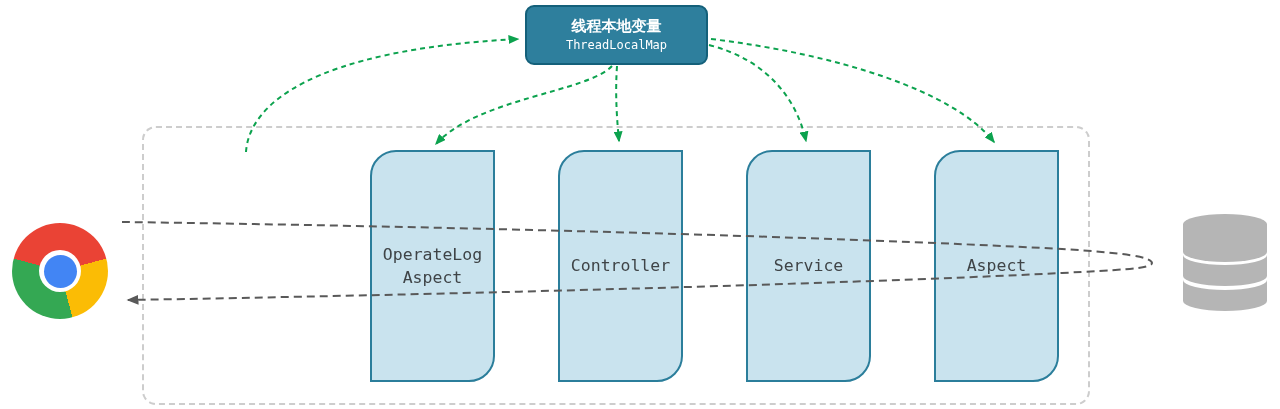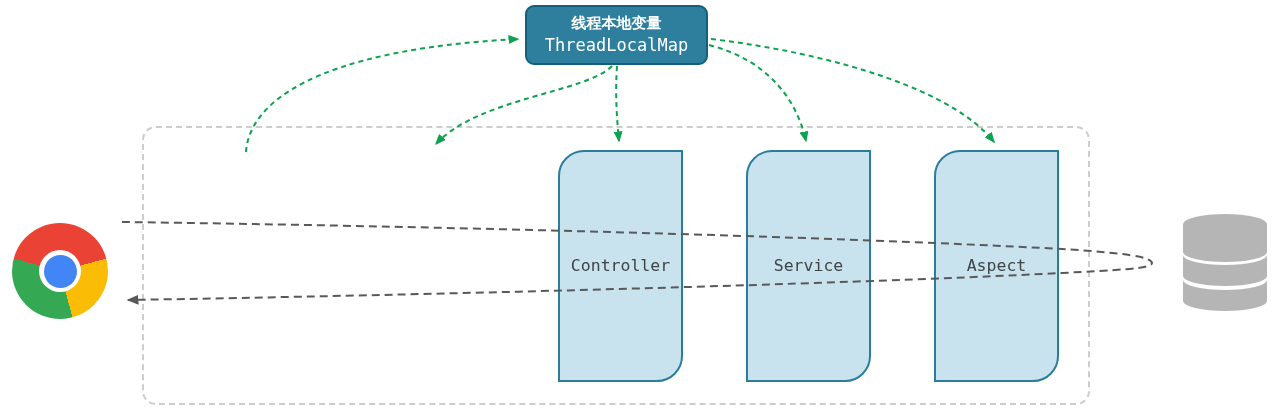--- a/index.html
+++ b/index.html
@@ -52,21 +52,21 @@
     border-radius:9px;
     box-sizing:border-box;
     display:flex;flex-direction:column;align-items:center;justify-content:center;
     z-index:3;
   }
   .tlm-line1{
     font-family:"DejaVu Sans","Liberation Sans",sans-serif;
     font-weight:bold;font-size:15px;color:#fff;line-height:1.4;
   }
   .tlm-line2{
-    font-size:17px;color:#fff;line-height:1.35;
+    font-size:12px;color:#fff;line-height:1.35;
   }
   
   .chrome-icon{
     position:absolute;
     left:12px;top:223px;width:96px;height:96px;
     border-radius:50%;
     background:conic-gradient(#ea4335 0deg 75deg,#fbbc05 75deg 165deg,#34a853 165deg 285deg,#ea4335 285deg 360deg);
     z-index:2;
   }
   .chrome-icon::before{
@@ -81,20 +81,23 @@
   .db-svg{position:absolute;left:1183px;top:214px;z-index:2;}
   .arrows-svg{position:absolute;left:0;top:0;z-index:5;pointer-events:none;}
 </style>
 </head>
 <body>
 
 <div class="canvas">
 
   <div class="container-frame"></div>
 
+  <div class="layer-box box-operate">
+    <span class="layer-label">OperateLog Aspect</span>
+  </div>
   <div class="layer-box box-service">
     <span class="layer-label">Service</span>
   </div>
   <div class="layer-box box-controller">
     <span class="layer-label">Controller</span>
   </div>
   <div class="layer-box box-mapper">
     <span class="layer-label">Aspect</span>
   </div>
 

